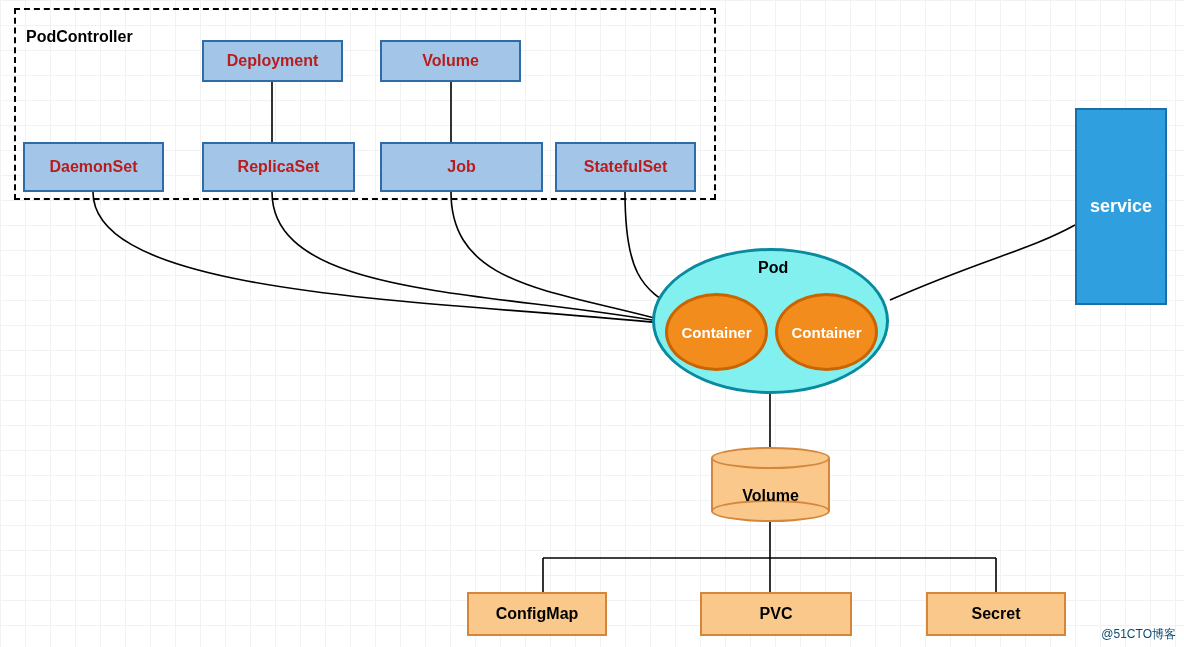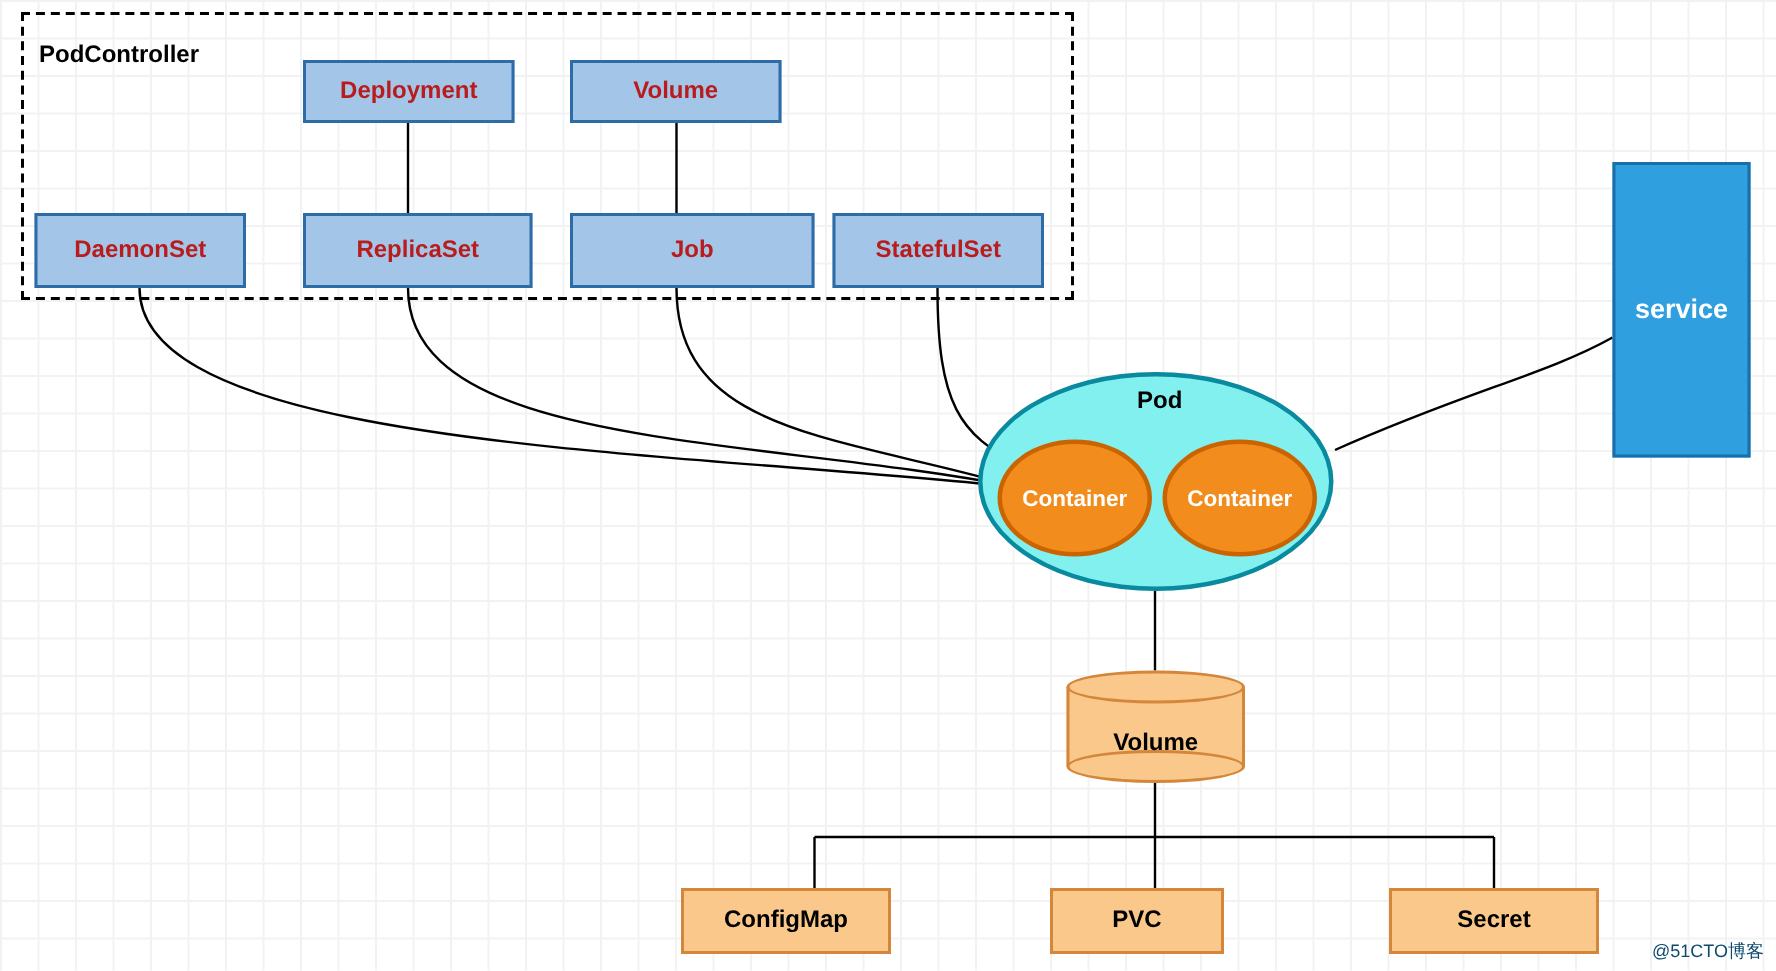--- a/index.html
+++ b/index.html
@@ -169,18 +169,18 @@
 
   <div class="box service-box" style="left:1075px; top:76px; width:92px; height:197px;margin-top:32px;">service</div>
 
   <div class="volume-cyl" style="left:711px; top:447px; width:119px; height:97px;">
     <div class="cyl-body" style="top:11px; height:53px;"></div>
     <div class="cyl-bottom" style="top:53px; height:22px;"></div>
     <div class="cyl-top" style="top:0; height:22px;"></div>
     <div class="vol-label" style="top:40px;">Volume</div>
   </div>
 
-  <div class="box orange-box" style="left:454px; top:592px; width:140px; height:44px;">ConfigMap</div>
-  <div class="box orange-box" style="left:700px; top:592px; width:116px; height:44px;">PVC</div>
+  <div class="box orange-box" style="left:467px; top:592px; width:140px; height:44px;">ConfigMap</div>
+  <div class="box orange-box" style="left:700px; top:592px; width:152px; height:44px;">PVC</div>
   <div class="box orange-box" style="left:926px; top:592px; width:140px; height:44px;">Secret</div>
 
   <div class="watermark">@51CTO博客</div>
 </div>
 
 </body></html>

